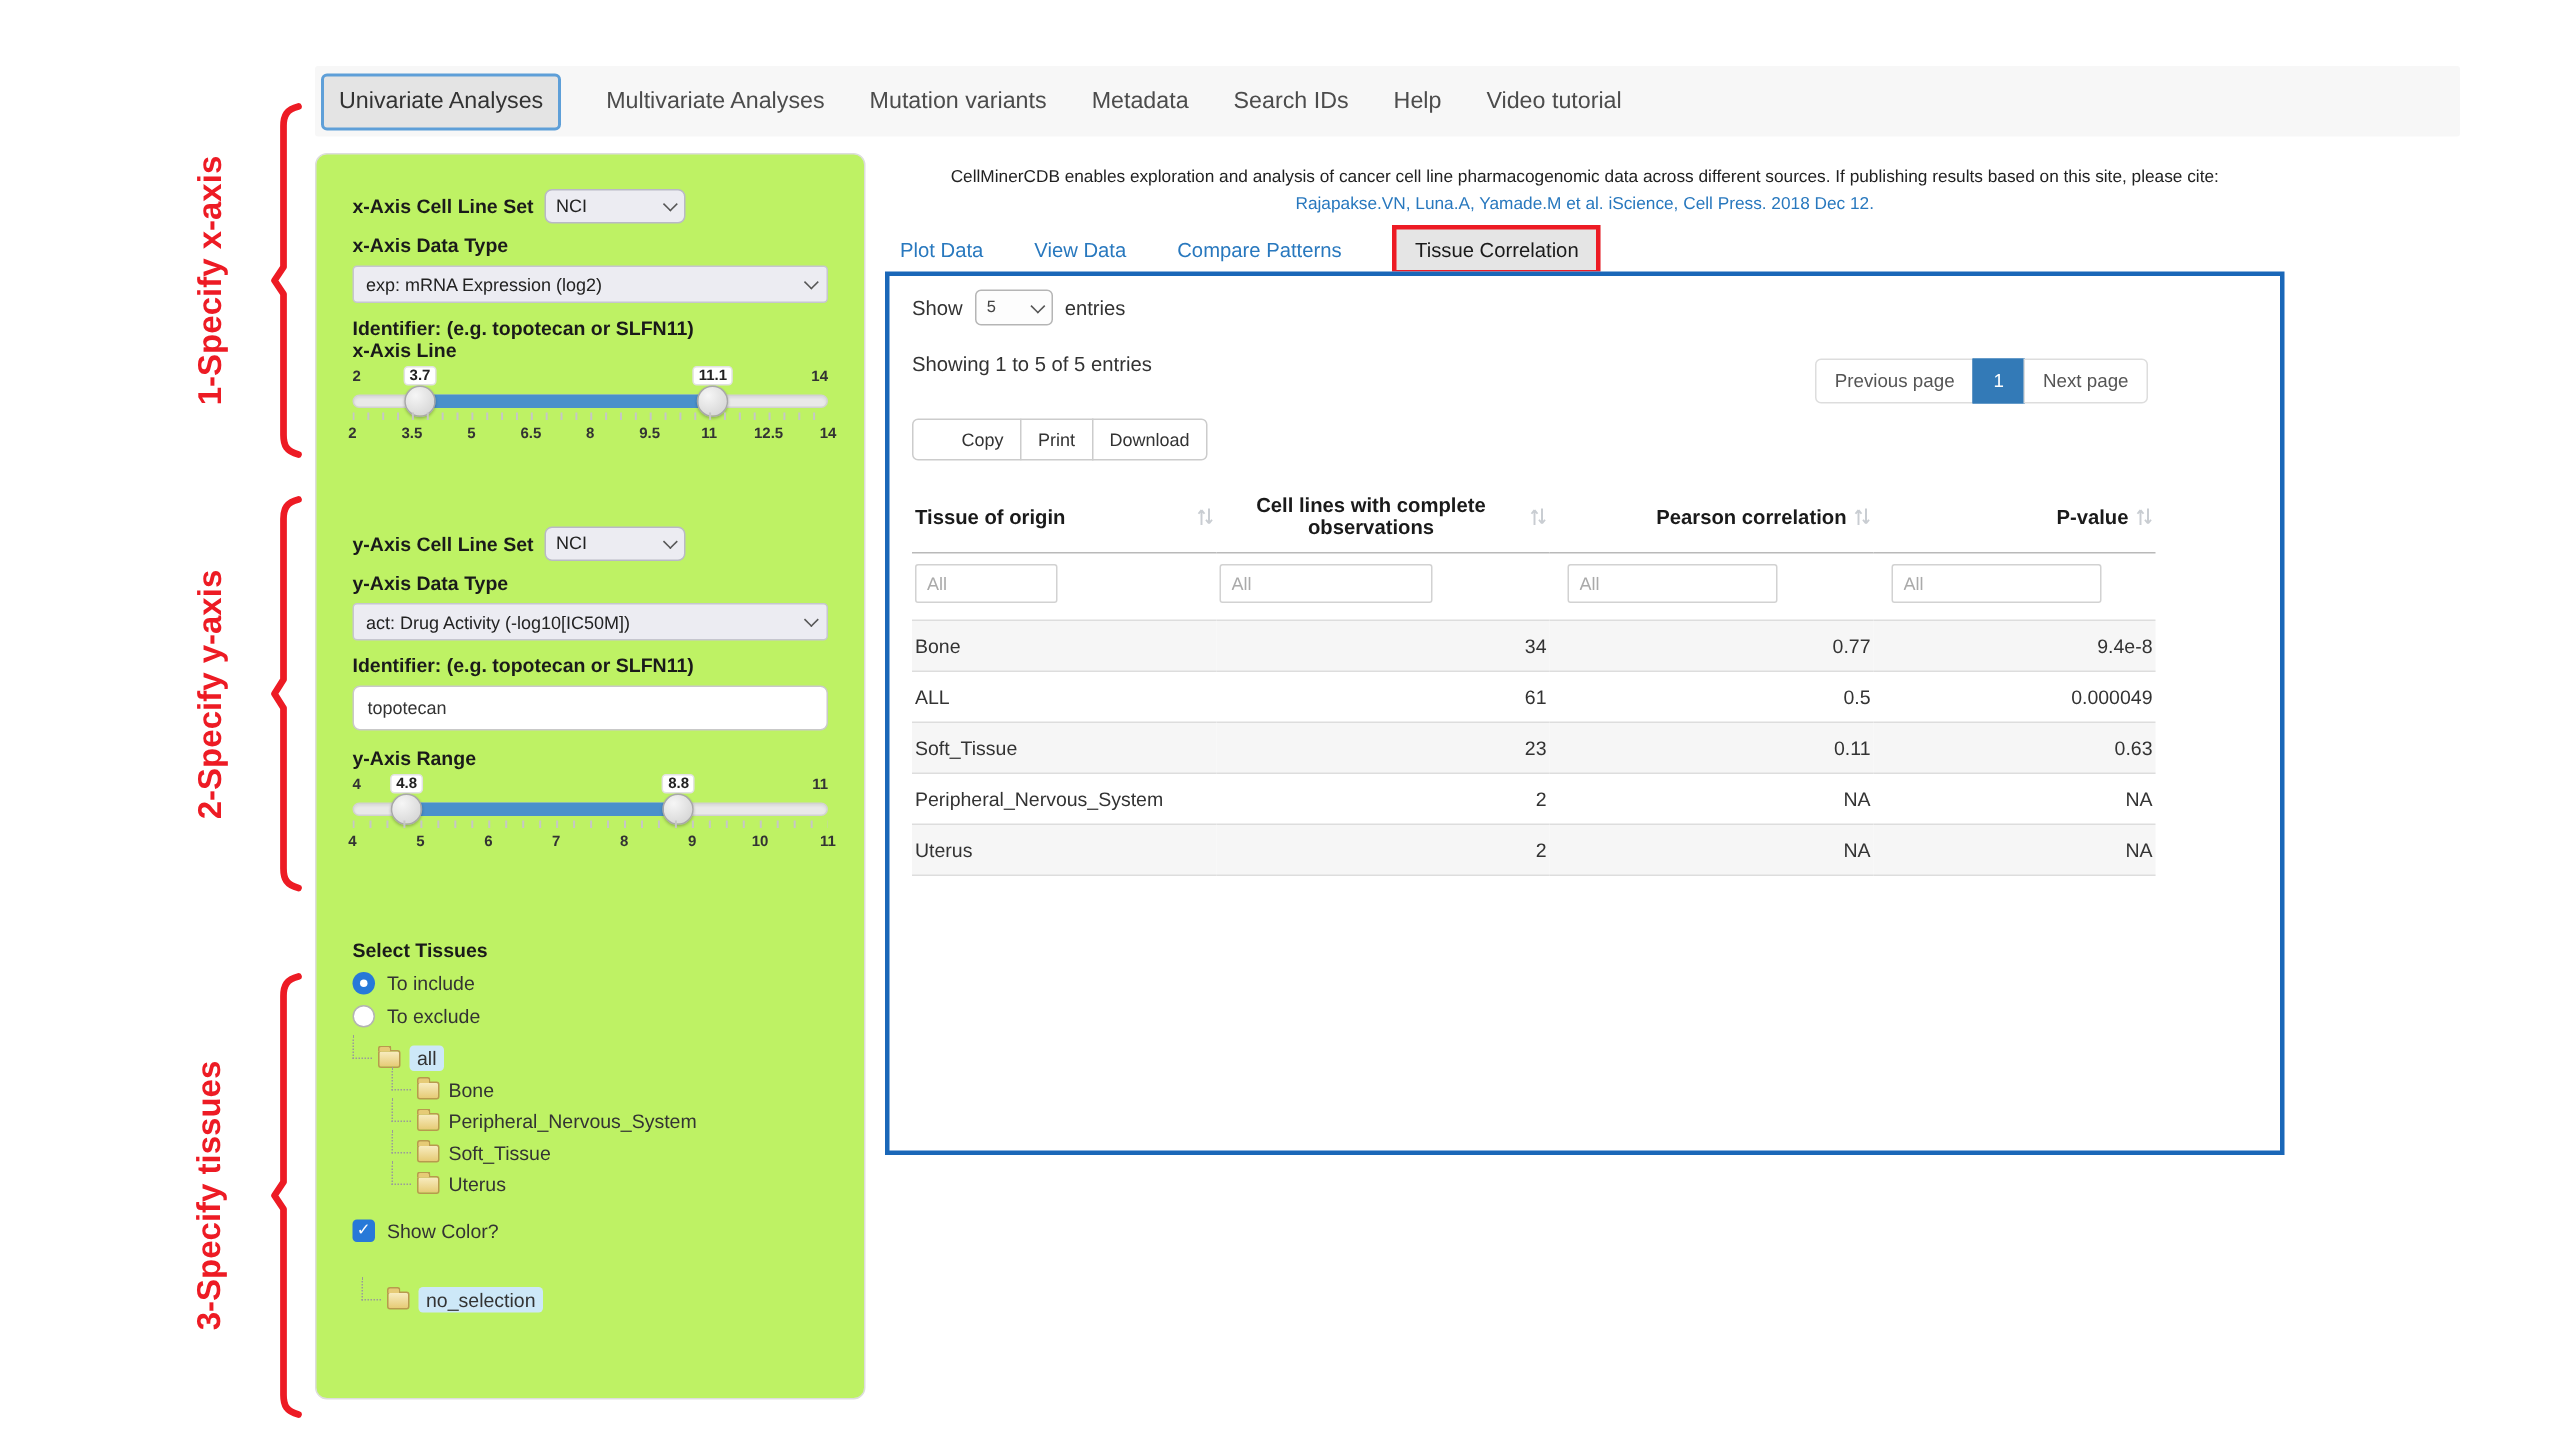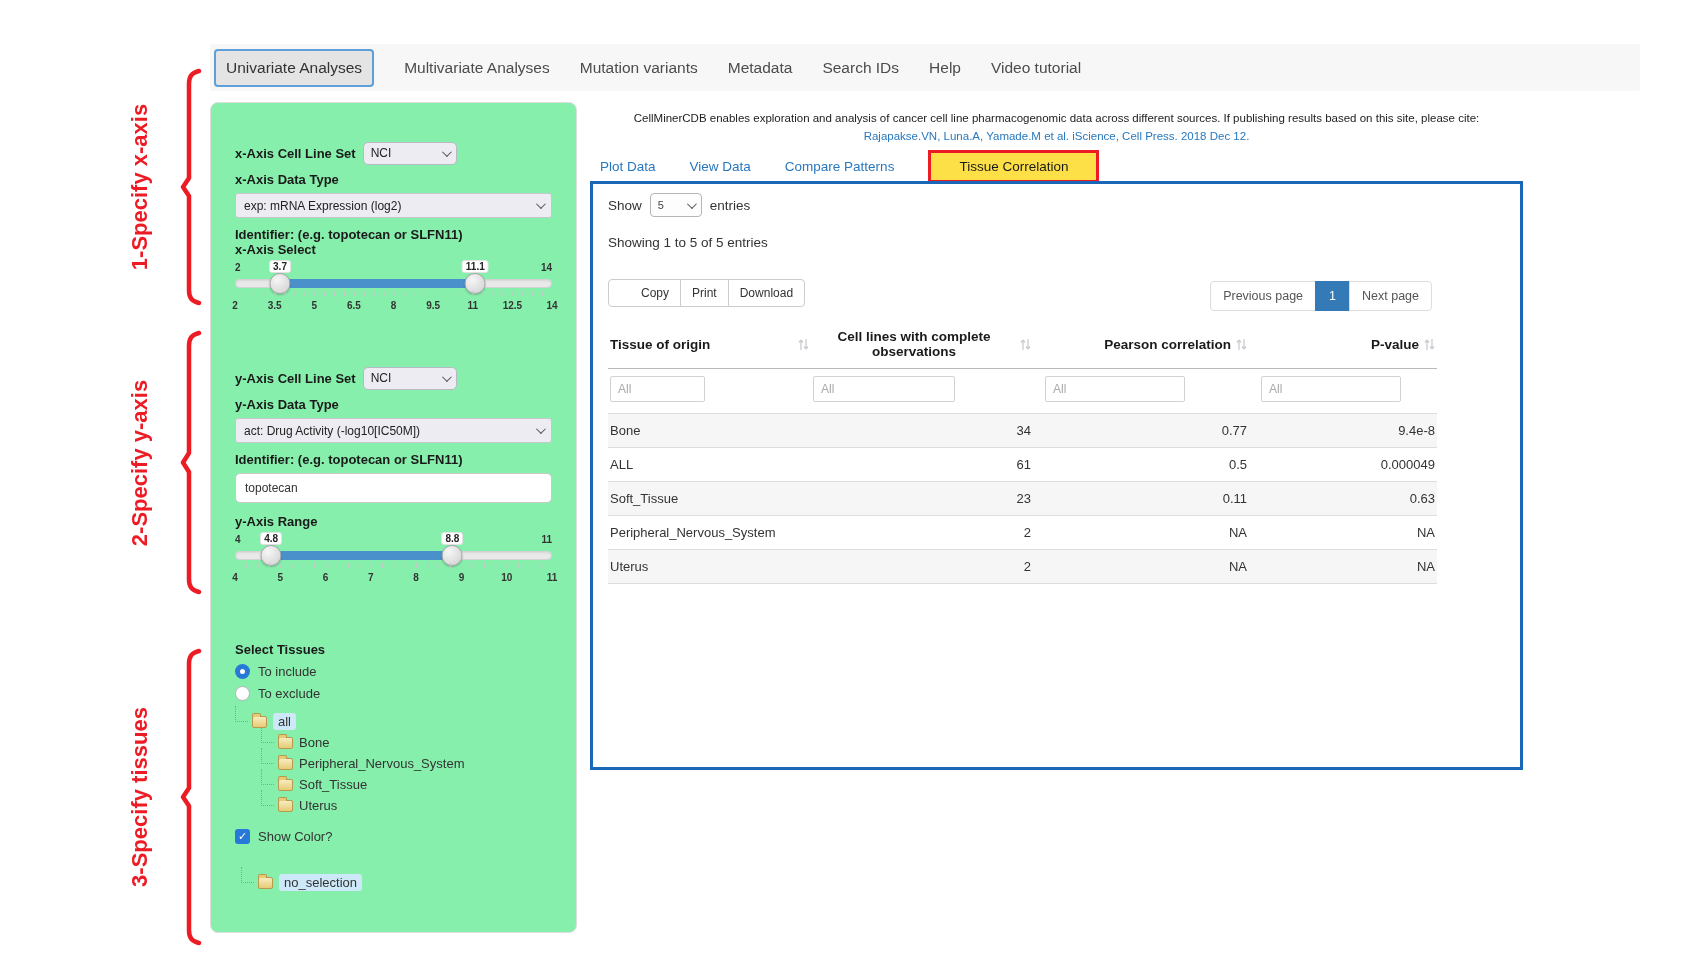--- a/index.html
+++ b/index.html
@@ -9,21 +9,21 @@
   .anno-label { position:absolute; width:96px; display:flex; align-items:center; justify-content:center; }
   .anno-label span { transform:rotate(-90deg); white-space:nowrap; color:#ed1b24; font-weight:bold; font-size:22px; }
   .anno-brace { position:absolute; }
 
   
   .navbar { position:absolute; left:210px; top:44px; width:1430px; height:47px; background:#f7f7f7; display:flex; align-items:center; gap:30px; padding:0 4px; border-radius:2px; }
   .nav-tab { font-size:15.5px; color:#4c4c4c; white-space:nowrap; cursor:pointer; }
   .nav-tab.active { background:#e4e4e4; border:2px solid #5e9fd8; border-radius:4px; padding:8px 10px; color:#333; }
 
   
-  .sidebar { position:absolute; left:210px; top:102px; width:367px; height:831px; background:#86efac; border:1px solid #ddd; border-radius:8px; padding:38px 24px; overflow:hidden; }
+  .sidebar { position:absolute; left:210px; top:102px; width:367px; height:831px; background:#bef264; border:1px solid #ddd; border-radius:8px; padding:22px 24px; overflow:hidden; }
   .lbl { font-weight:bold; font-size:13px; color:#1a1a1a; }
   .inline-row { display:flex; align-items:center; gap:7px; height:24px; margin-bottom:7px; }
   .mini-select { display:flex; align-items:center; justify-content:space-between; width:94px; height:23px; background:#ececf2; border:1px solid #b9b9c6; border-radius:5px; padding:0 7px; font-size:12px; color:#222; }
   .wide-select { display:flex; align-items:center; justify-content:space-between; width:100%; height:25px; background:#ececf2; border:1px solid #c6c6cf; border-radius:3px; padding:0 8px; font-size:12px; color:#222; margin:6px 0 9px; }
   .chev { width:7px; height:7px; border-right:1.6px solid #555; border-bottom:1.6px solid #555; transform:rotate(45deg) translateY(-2px); flex:none; }
   .text-input { width:100%; height:30px; background:#fff; border:1px solid #c9c9c9; border-radius:5px; padding:0 9px; font-size:12px; color:#333; margin:6px 0 11px; font-family:"Liberation Sans", sans-serif; }
   .range-wrap { position:relative; width:100%; height:58px; margin-top:5px; }
   .rw-min { position:absolute; left:0; top:0; font-size:10px; font-weight:bold; color:#333; }
   .rw-max { position:absolute; right:0; top:0; font-size:10px; font-weight:bold; color:#333; }
   .rw-badge { position:absolute; top:-2px; transform:translateX(-50%); font-size:10px; font-weight:bold; color:#222; background:#fff; border:1px solid #e2e2e2; border-radius:3px; padding:0 3px; }
@@ -47,26 +47,26 @@
   .folder::before { content:''; position:absolute; left:-1px; top:-4px; width:7px; height:3px; background:#e6cb76; border:1px solid #b89a4e; border-bottom:none; border-radius:2px 2px 0 0; }
   .tsel { background:#cde8f8; border-radius:3px; padding:1px 5px; }
   .check-row { display:flex; align-items:center; gap:8px; margin-top:13px; font-size:13px; color:#333; }
   .checkbox { width:15px; height:15px; border-radius:3px; background:#2779d8; color:#fff; font-size:11px; line-height:15px; text-align:center; flex:none; }
 
   
   .cite1 { position:absolute; left:590px; top:112px; width:933px; text-align:center; font-size:11.5px; color:#222; }
   .cite2 { position:absolute; left:590px; top:130px; width:933px; text-align:center; font-size:11.5px; color:#2878be; }
   .dtabs { position:absolute; left:600px; top:150px; display:flex; align-items:center; gap:34px; height:32px; }
   .dtab { font-size:13.5px; color:#2878be; cursor:pointer; }
-  .dtab.active { color:#1a1a1a; border:3px solid #ed1b24; padding:6px 28px; background:#fde047; }
+  .dtab.active { color:#1a1a1a; border:3px solid #ed1b24; padding:6px 12px; background:#e5e5e5; }
   .panel { position:absolute; left:590px; top:181px; width:933px; height:589px; background:#fff; border:3px solid #1a67b8; padding:8px 0 0 15px; }
   .show-row { display:flex; align-items:center; gap:8px; font-size:13.5px; color:#333; height:26px; }
   .show-select { display:flex; align-items:center; justify-content:space-between; width:52px; height:24px; background:#fdfdfd; border:1px solid #b5b5b5; border-radius:4px; padding:0 7px; font-size:11px; color:#444; }
   .showing { margin-top:17px; font-size:13.5px; color:#333; }
-  .pager { position:absolute; top:55px; right:88px; display:flex; font-size:12.5px;margin-top:42px; }
+  .pager { position:absolute; top:55px; right:88px; display:flex; font-size:12.5px; }
   .pg { border:1px solid #ddd; background:#fff; color:#555; padding:7px 12px; margin-left:-1px; }
   .pg.first { border-radius:4px 0 0 4px; margin-left:0; }
   .pg.last { border-radius:0 4px 4px 0; }
   .pg.cur { background:#337ab7; border-color:#337ab7; color:#fff; padding:7px 13px; }
   .btn-group { display:flex; margin-top:29px; }
   .btn { border:1px solid #ccc; background:#fff; color:#333; font-size:12px; padding:6px 11px; margin-left:-1px; cursor:pointer; }
   .btn.first { border-radius:4px 0 0 4px; margin-left:0;padding-left:32px; }
   .btn.last { border-radius:0 4px 4px 0; }
   table.dt { margin-top:13px; width:829px; border-collapse:collapse; table-layout:fixed; }
   .dt th { font-size:13.5px; font-weight:bold; color:#1a1a1a; padding:9px 2px; border-bottom:1px solid #b9b9b9; }
@@ -126,21 +126,21 @@
       <span>NCI</span>
       <span class="chev"></span>
     </div>
   </div>
   <div class="lbl">x-Axis Data Type</div>
   <div class="wide-select">
     <span>exp: mRNA Expression (log2)</span>
     <span class="chev"></span>
   </div>
   <div class="lbl">Identifier: (e.g. topotecan or SLFN11)</div>
-  <div class="lbl">x-Axis Select</div>
+  <div class="lbl">x-Axis Line</div>
   <div class="range-wrap">
     <span class="rw-min">2</span>
     <span class="rw-badge" style="left:14.2%;">3.7</span>
     <span class="rw-badge" style="left:75.8%;">11.1</span>
     <span class="rw-max">14</span>
     <div class="rw-track"></div>
     <div class="rw-bar" style="left:14.2%; width:61.6%;"></div>
     <div class="rw-handle" style="left:14.2%;"></div>
     <div class="rw-handle" style="left:75.8%;"></div>
     <div class="rw-ticks" style="background-size:3.125% 100%;"></div>

